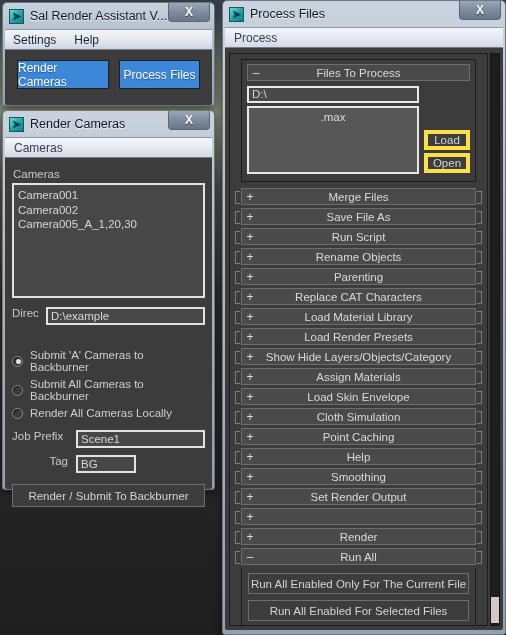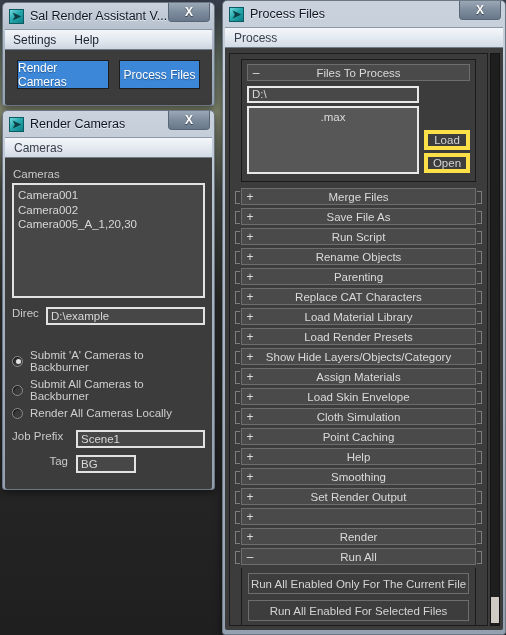--- a/index.html
+++ b/index.html
@@ -375,20 +375,21 @@
       <div class="field-row" style="margin-top:11px">
         <div class="field-label" style="width:64px">Job Prefix</div>
         <div class="textbox" style="flex:1 1 auto">Scene1</div>
       </div>
 
       <div class="field-row" style="margin-top:7px">
         <div class="field-label" style="width:64px;text-align:right;padding-right:8px">Tag</div>
         <div class="textbox" style="width:60px">BG</div>
       </div>
 
+      <div class="wide-btn">Render / Submit To Backburner</div>
     </div>
   </div>
 </div>
 
 <div class="win" id="w-proc">
   <div class="win-titlebar">
     <div class="win-icon">➤</div>
     <div class="win-title">Process Files</div>
     <div class="win-close">X</div>
   </div>

